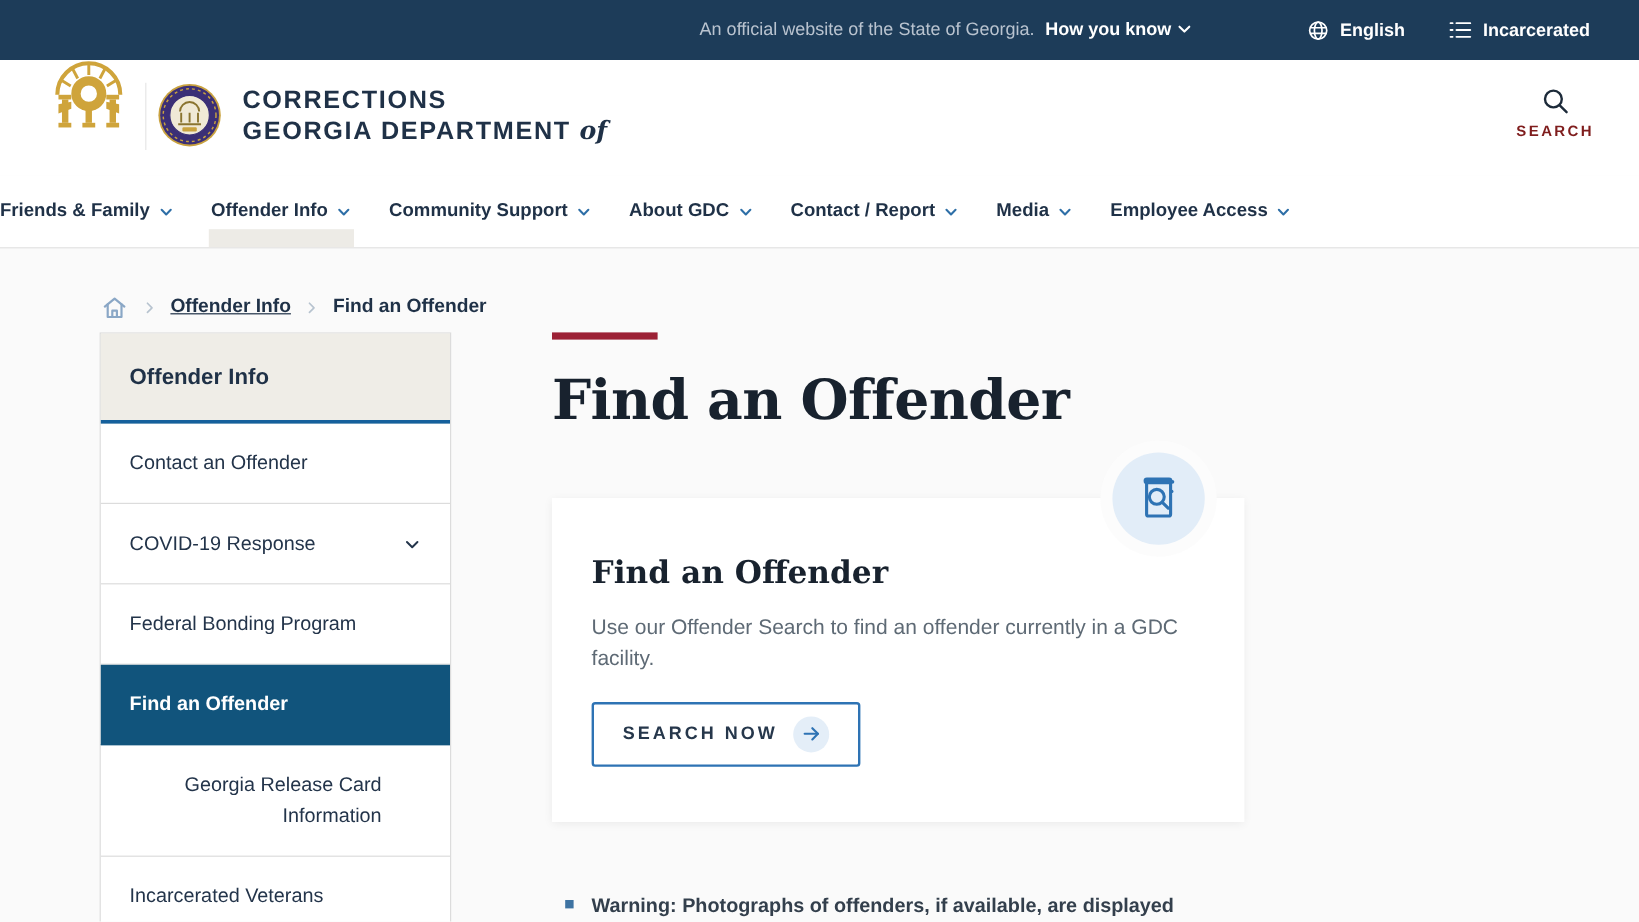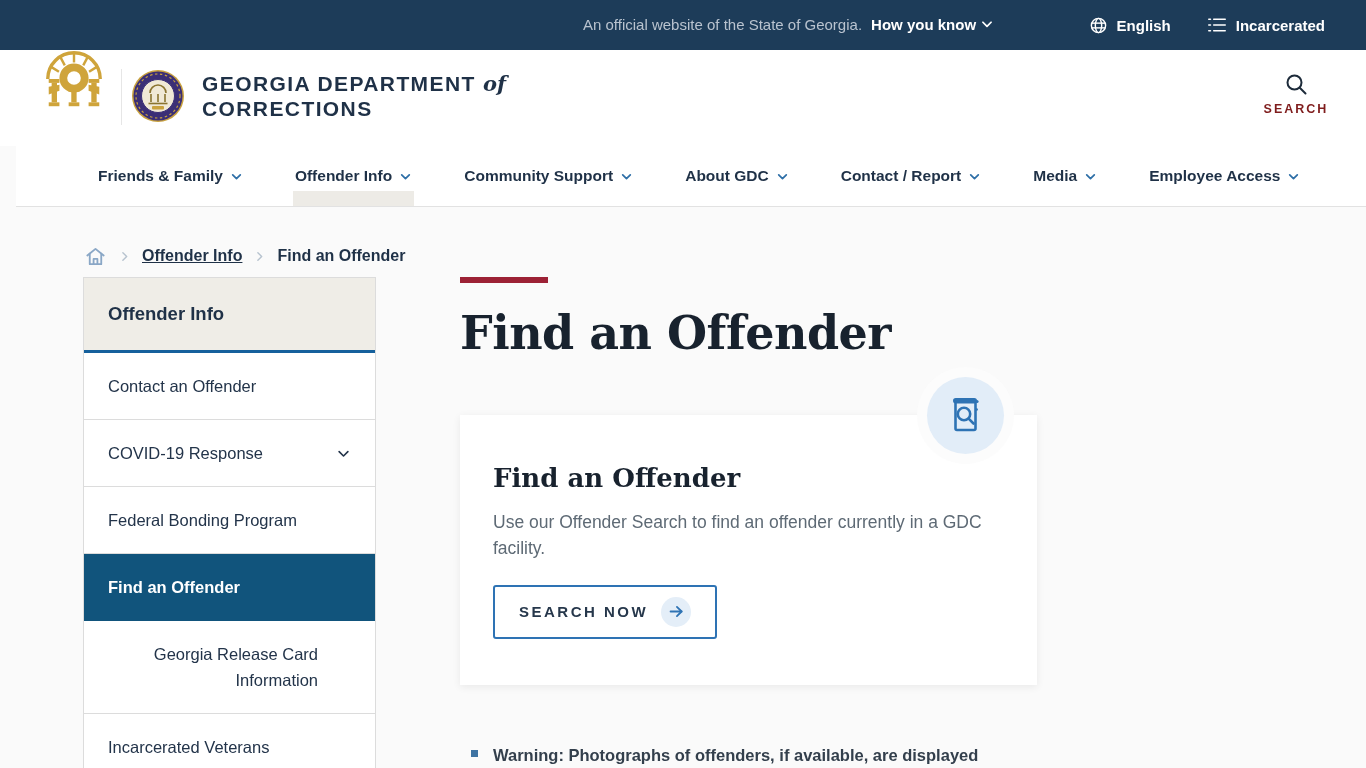--- a/index.html
+++ b/index.html
@@ -53,22 +53,22 @@
   .header-search {
     position:absolute; right:39px; top:22px; width:62px;
     display:flex; flex-direction:column; align-items:center; gap:6px; cursor:pointer;
   }
   .header-search .search-label {
     font-size:12.5px; font-weight:700; letter-spacing:2px; color:#7f1d1d;
   }
   
   .main-nav {
     height:61px; background:#ffffff; border-bottom:1px solid #e2e2e2;
-    display:flex; align-items:stretch; padding-left:82px; gap:52px;
-    position:relative; z-index:2;margin-left:16px;
+    display:flex; align-items:stretch; gap:31px;
+    position:relative; z-index:2;
   }
   .nav-item {
     display:flex; align-items:center; gap:7px; position:relative;
     font-size:15.5px; font-weight:600; color:#1f3147; cursor:pointer;
     white-space:nowrap;
   }
   .nav-item.active::after {
     content:""; position:absolute; left:-2px; right:-2px; bottom:0;
     height:15px; background:#edebe6;
   }
@@ -228,25 +228,25 @@
     <g stroke="#8a7430" fill="none" stroke-width="1.6">
       <path d="M19 24 A8 8 0 0 1 35 24"></path>
       <line x1="20" y1="25" x2="20" y2="33"></line>
       <line x1="27" y1="25" x2="27" y2="33"></line>
       <line x1="34" y1="25" x2="34" y2="33"></line>
       <line x1="17.5" y1="34.5" x2="36.5" y2="34.5"></line>
     </g>
     <rect x="21" y="37" width="12" height="3.6" rx="1" fill="#c9a23f"></rect>
   </svg>
   <div class="agency-name">
+    <div>CORRECTIONS</div>
     <div>
       <span>GEORGIA DEPARTMENT</span>
       <span class="agency-of">of</span>
     </div>
-    <div>CORRECTIONS</div>
   </div>
   <div class="header-search">
     <span>
       <svg width="24" height="24" viewBox="0 0 24 24" fill="none" stroke="#1d2b3a" stroke-width="2" stroke-linecap="round">
           <circle cx="10.5" cy="10.5" r="7"></circle>
           <line x1="16" y1="16" x2="21.5" y2="21.5"></line>
         </svg>
     </span>
     <span class="search-label">SEARCH</span>
   </div>

